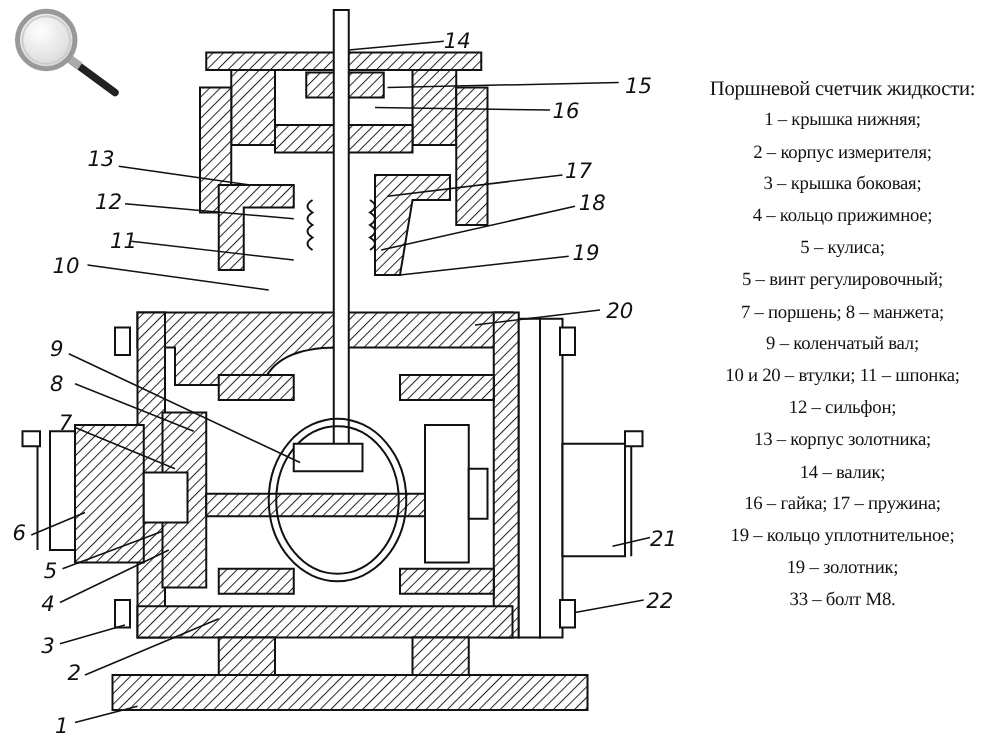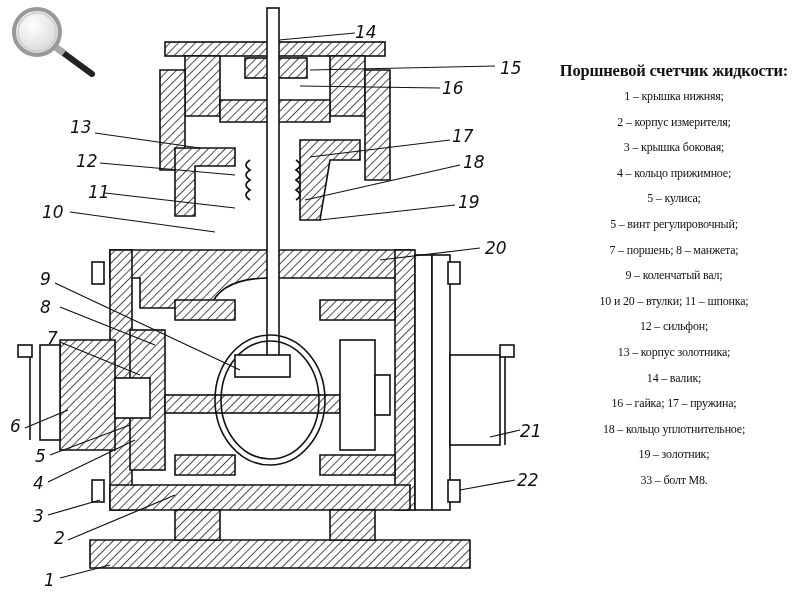--- a/index.html
+++ b/index.html
@@ -1,21 +1,21 @@
 <!DOCTYPE html>
 <html><head>
   <meta charset="utf-8">
   <style>
     html, body { margin: 0; padding: 0; background: #ffffff; }
     body { width: 800px; height: 600px; position: relative; overflow: hidden; font-family: "Liberation Serif", serif; }
     #drawing { position: absolute; left: 0; top: 0; width: 560px; height: 600px; }
     #magnifier { position: absolute; left: 4px; top: 4px; width: 100px; height: 80px; }
     #legend { position: absolute; left: 548px; top: 58px; width: 252px; text-align: center; color: #111; }
-    #legend .title { font-weight: bold; font-size: 16.5px; line-height: 26px; letter-spacing: -0.2px; }
-    #legend .item { font-size: 12px; line-height: 25.6px; letter-spacing: -0.2px; }
+    #legend .title { font-weight: normal; font-size: 16.5px; line-height: 26px; letter-spacing: -0.2px; }
+    #legend .item { font-size: 15px; line-height: 25.6px; letter-spacing: -0.2px; }
     .callout { font-family: "DejaVu Sans", sans-serif; font-style: italic; font-size: 17px; fill: #111; }
   </style>
 </head>
 <body>
 
 <svg id="magnifier" viewBox="0 0 100 80">
   <defs>
     <radialGradient id="lensg" cx="40%" cy="35%" r="65%">
       <stop offset="0%" stop-color="#ffffff"></stop>
       <stop offset="100%" stop-color="#d8d8d8"></stop>
@@ -159,16 +159,16 @@
   <div class="item">4 – кольцо прижимное;</div>
   <div class="item">5 – кулиса;</div>
   <div class="item">5 – винт регулировочный;</div>
   <div class="item">7 – поршень; 8 – манжета;</div>
   <div class="item">9 – коленчатый вал;</div>
   <div class="item">10 и 20 – втулки; 11 – шпонка;</div>
   <div class="item">12 – сильфон;</div>
   <div class="item">13 – корпус золотника;</div>
   <div class="item">14 – валик;</div>
   <div class="item">16 – гайка; 17 – пружина;</div>
-  <div class="item">18 – кольцо уплотнительное;</div>
+  <div class="item">19 – кольцо уплотнительное;</div>
   <div class="item">19 – золотник;</div>
   <div class="item">33 – болт М8.</div>
 </div>
 
 </body></html>

